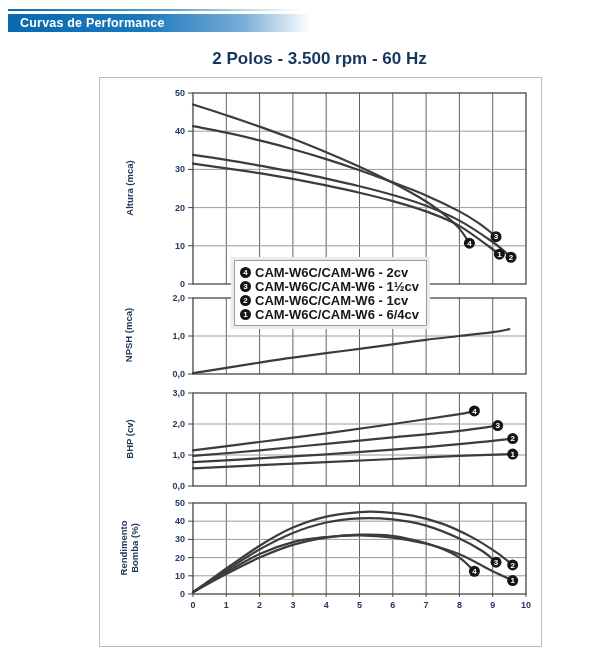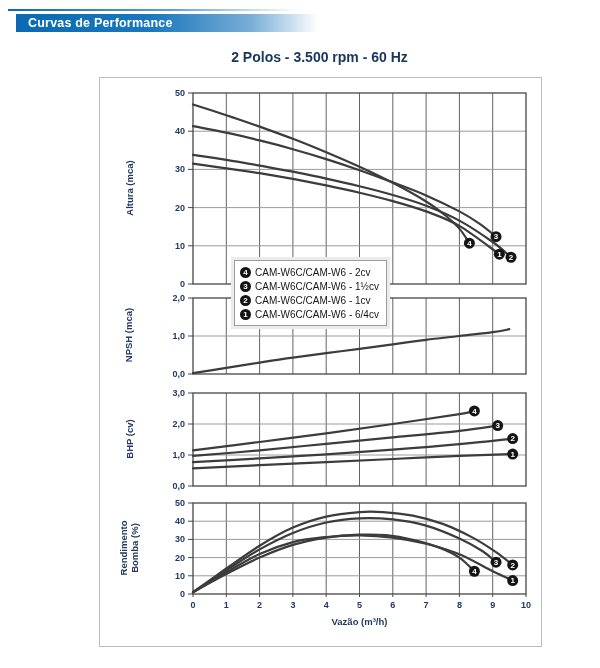--- a/index.html
+++ b/index.html
@@ -5,28 +5,28 @@
   html,body{margin:0;padding:0;}
   body{
     width:600px;height:668px;background:#ffffff;position:relative;
     font-family:"Liberation Sans",sans-serif;overflow:hidden;
   }
   .top-rule{
     position:absolute;left:8px;top:9px;width:292px;height:2px;
     background:linear-gradient(to right,#0b69b1 0%,#5f9fcd 55%,#ffffff 100%);
   }
   .banner{
-    position:absolute;left:16px;top:14px;width:302px;height:18px;box-sizing:border-box;
+    position:absolute;left:8px;top:14px;width:302px;height:18px;box-sizing:border-box;
     background:linear-gradient(to right,#0b69b1 0%,#1a78bc 45%,#79aed7 78%,#ffffff 100%);
     color:#ffffff;font-weight:bold;font-size:12.5px;line-height:18px;padding-left:12px;
     letter-spacing:.2px;
   }
   .subtitle{
     position:absolute;left:99px;top:49px;width:441px;text-align:center;
-    font-size:14px;font-weight:bold;color:#17365d;
+    font-size:17px;font-weight:bold;color:#17365d;
   }
   .chart-box{
     position:absolute;left:99px;top:77px;width:441px;height:568px;
     border:1px solid #b9bdbf;background:#ffffff;
   }
   .chart-box svg{position:absolute;left:0;top:0;}
   .ylab{
     position:absolute;font-size:9.5px;font-weight:bold;color:#223a5e;
     transform:rotate(-90deg);text-align:center;white-space:nowrap;
   }
@@ -42,21 +42,21 @@
     position:absolute;left:134px;top:182px;background:#ffffff;
     border:1px solid #9c9c9c;box-shadow:0 0 0 3px #ececec;
     padding:4px 7px 4px 5px;z-index:5;
   }
   .legend-row{display:flex;align-items:center;height:14px;}
   .badge{
     width:11px;height:11px;border-radius:50%;background:#141414;color:#ffffff;
     font-size:8px;font-weight:bold;line-height:11px;text-align:center;
     flex:0 0 11px;margin-right:4px;
   }
-  .legend-label{font-size:10px;font-weight:normal;color:#161616;white-space:nowrap;}
+  .legend-label{font-size:13px;font-weight:bold;color:#161616;white-space:nowrap;}
 </style>
 </head>
 <body>
 
 <div class="top-rule"></div>
 
 <div class="banner">
   <span>Curvas de Performance</span>
 </div>
 
@@ -223,21 +223,20 @@
     </svg>
 
   <div class="ylab" id="yl0">Altura (mca)</div>
   <div class="ylab" id="yl1">NPSH (mca)</div>
   <div class="ylab" id="yl2">BHP (cv)</div>
   <div class="ylab" id="yl3">
     <div>Rendimento</div>
     <div>Bomba (%)</div>
   </div>
 
-  <div class="xlab">Vazão (m³/h)</div>
 
   <div class="legend">
     <div class="legend-row">
       <span class="badge">4</span>
       <span class="legend-label">CAM-W6C/CAM-W6 - 2cv</span>
     </div>
     <div class="legend-row">
       <span class="badge">3</span>
       <span class="legend-label">CAM-W6C/CAM-W6 - 1½cv</span>
     </div>

